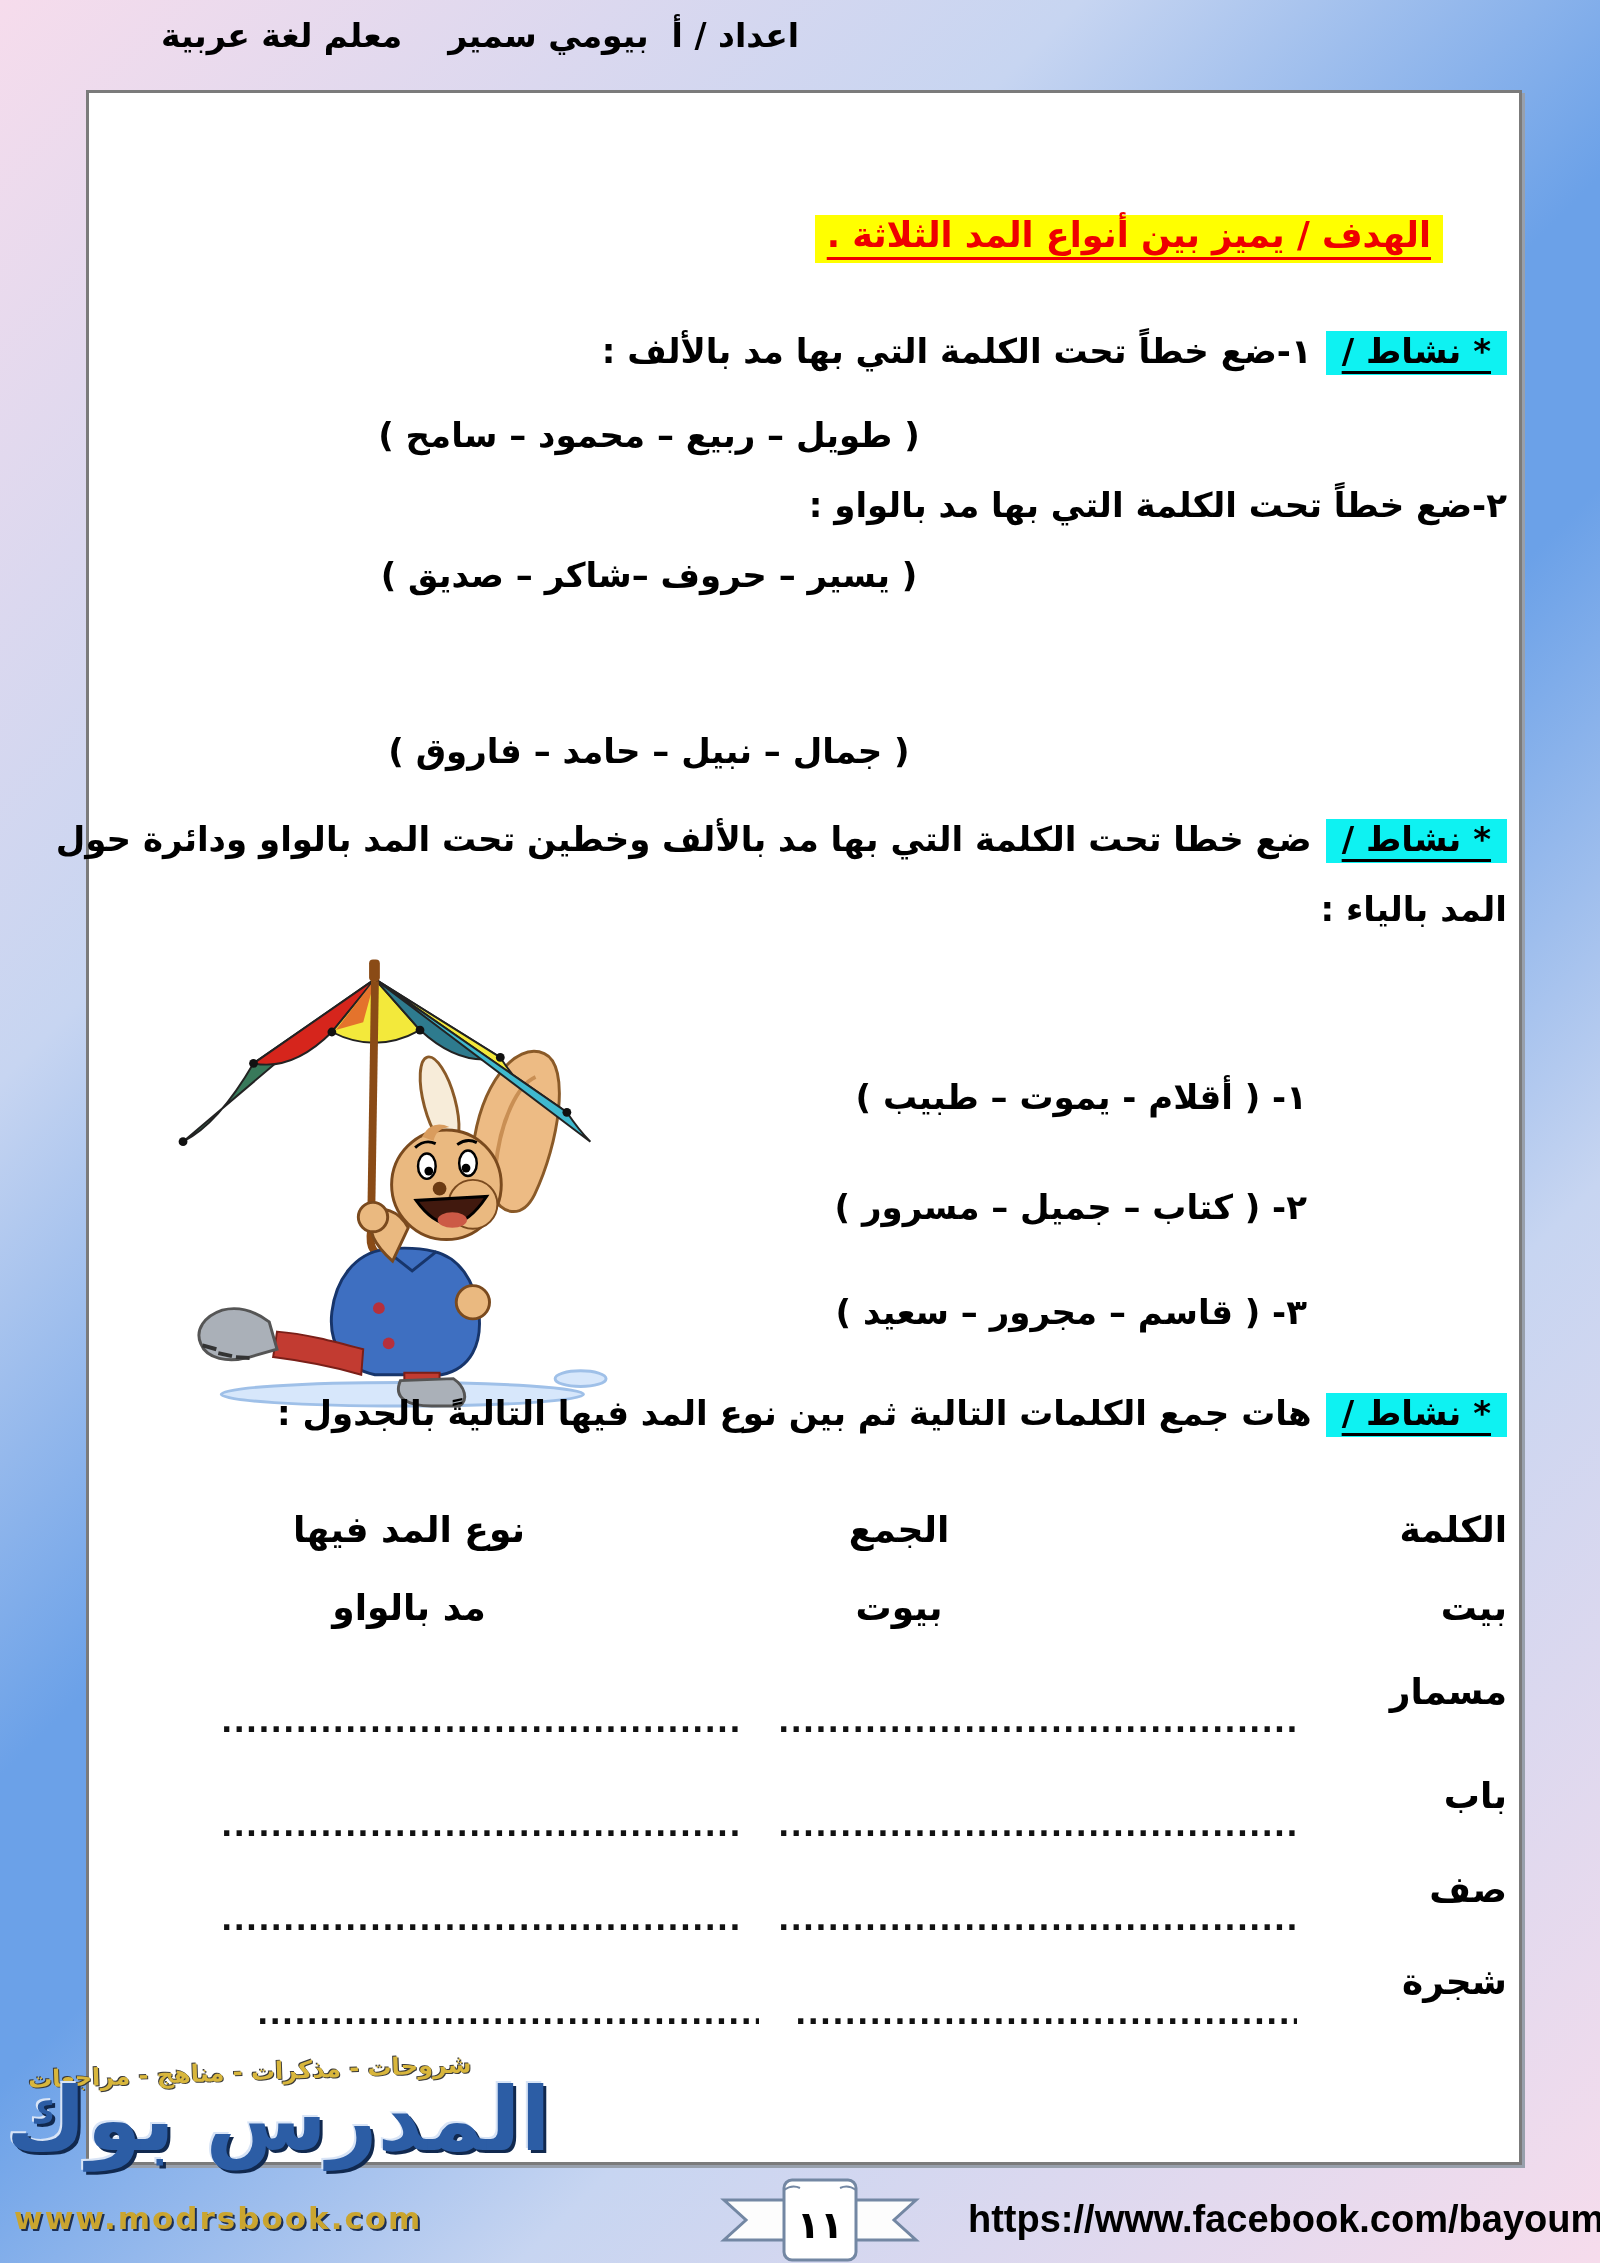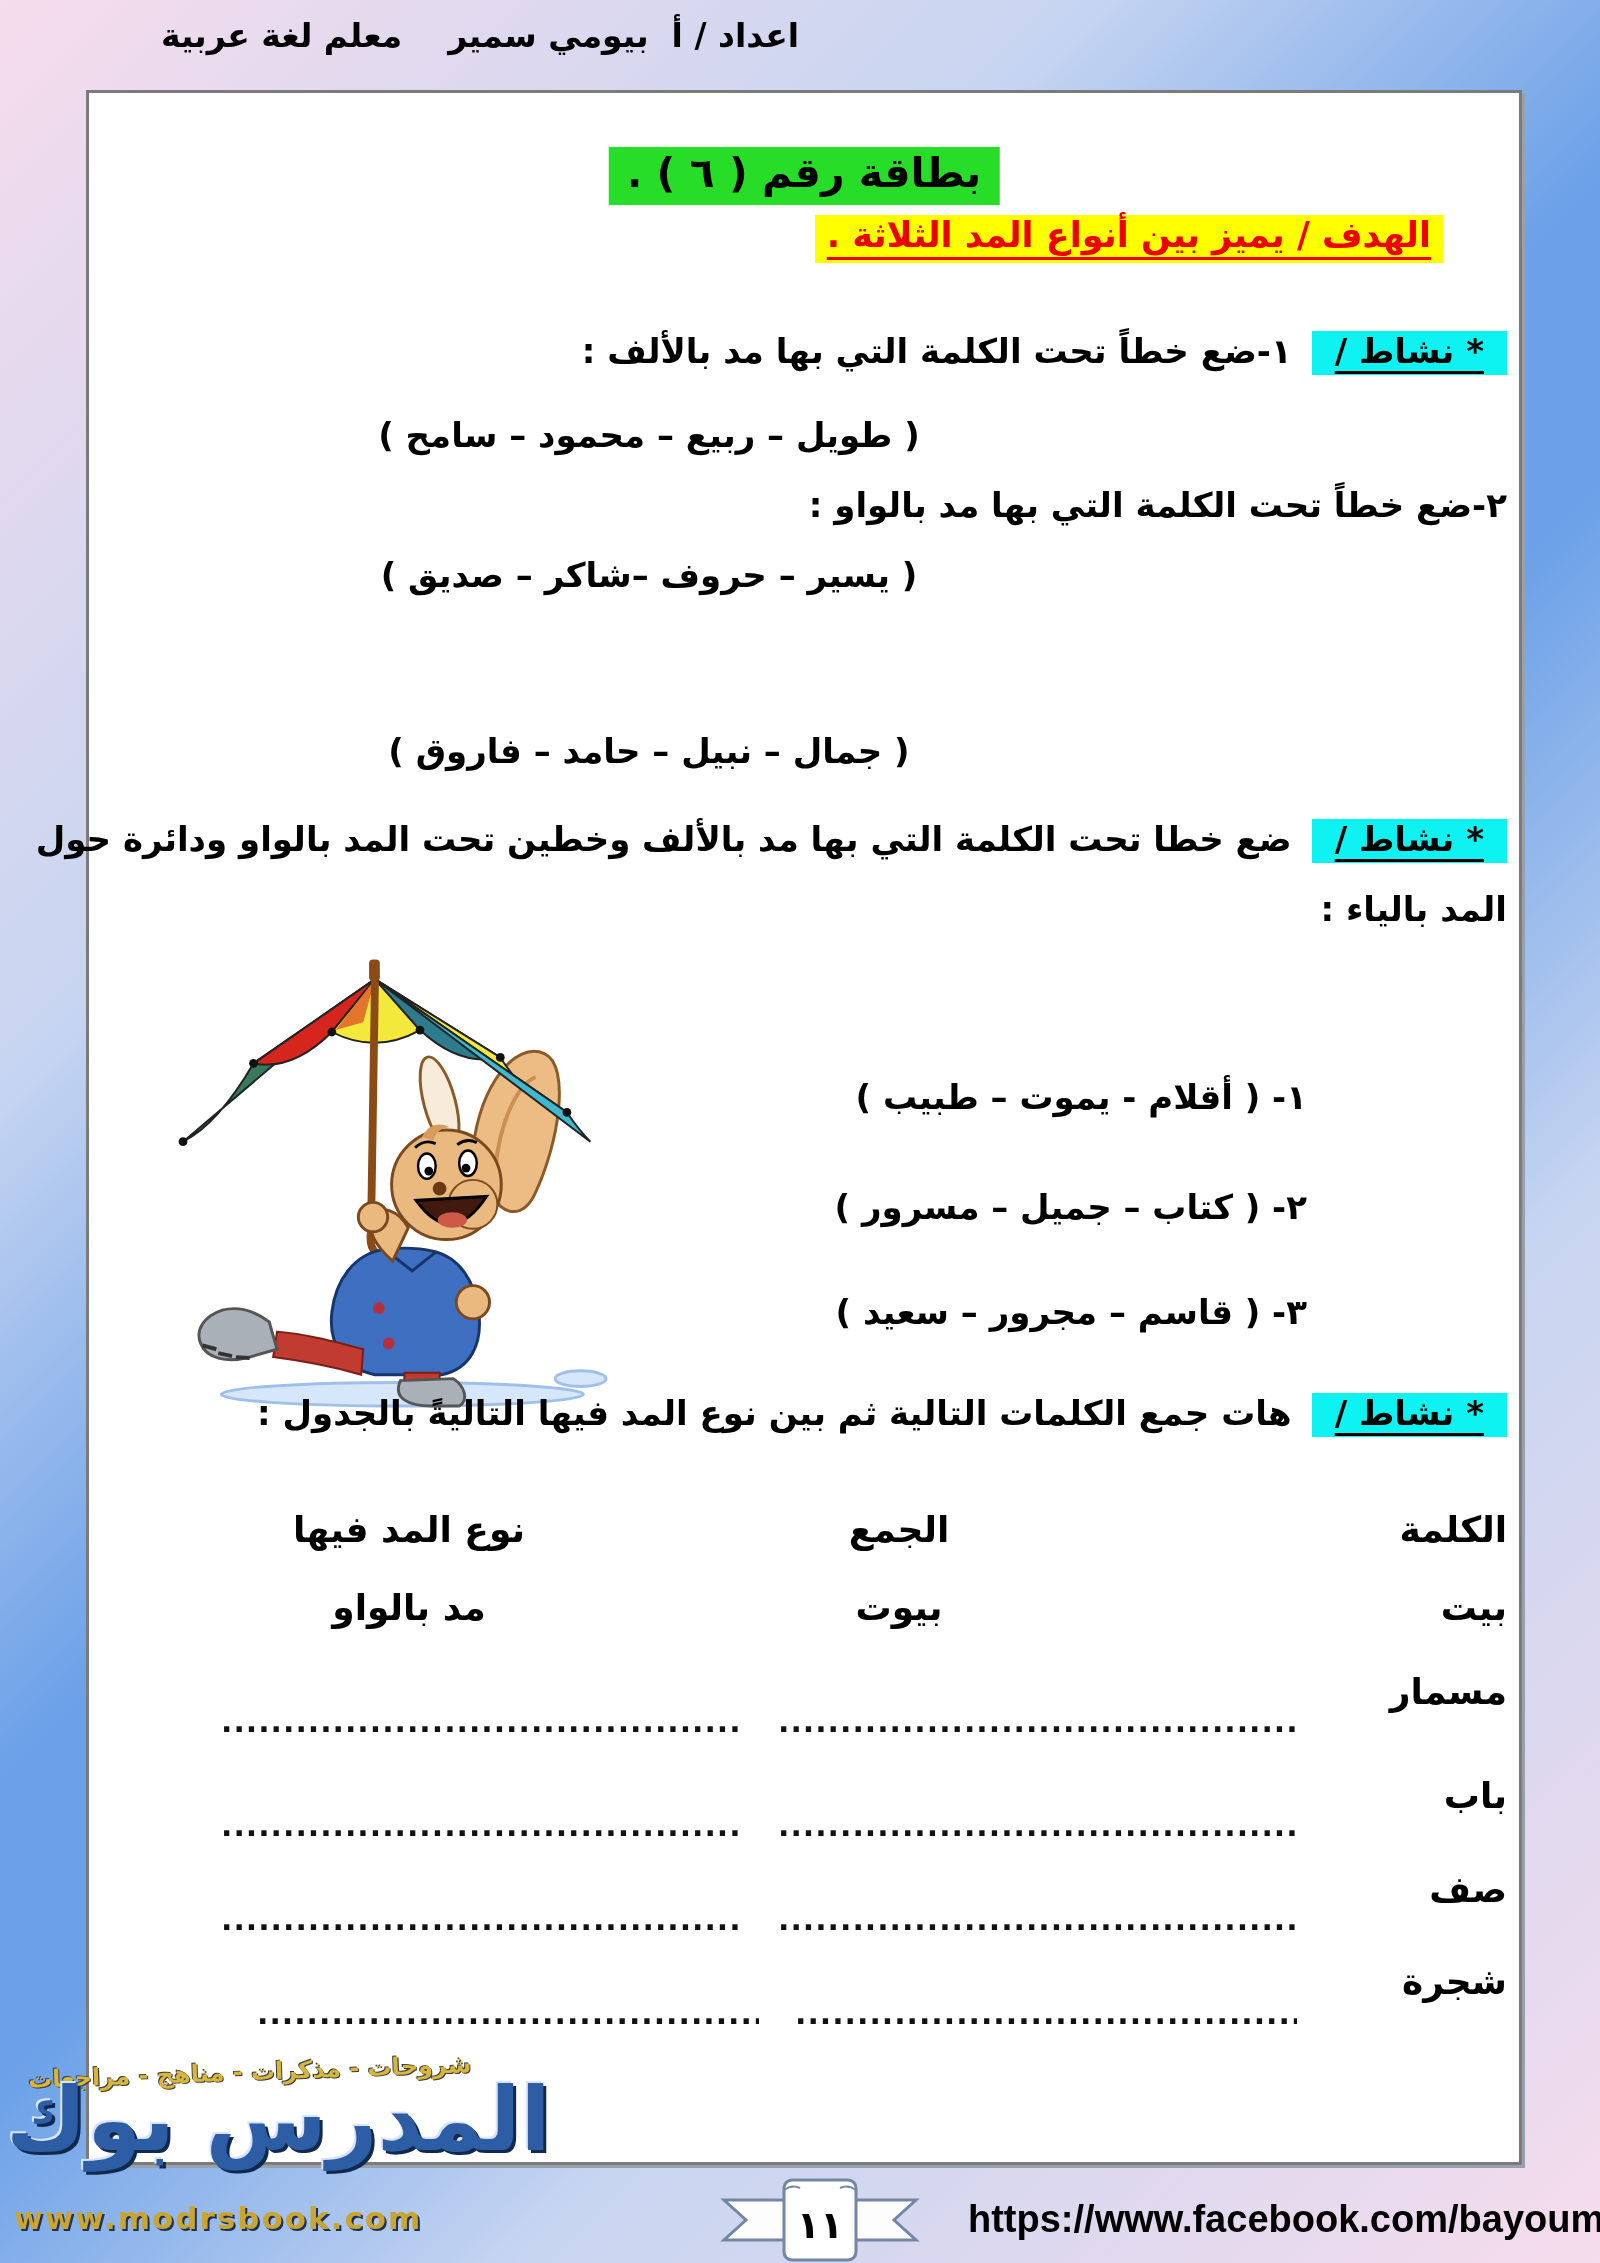--- a/index.html
+++ b/index.html
@@ -27,21 +27,21 @@
     background:var(--hl_yellow,#ffff00);color:var(--obj_red,#ee0000);
     font-size:35px;padding:0 12px 8px;white-space:nowrap;
     text-decoration:underline;text-decoration-color:var(--obj_red,#ee0000);
     text-decoration-thickness:3px;text-underline-offset:10px;
   }
   .act-line{
     position:absolute;right:12px;direction:rtl;font-weight:bold;color:#000;
     font-size:34px;white-space:nowrap;
   }
   .hl-cyan{
-    background:var(--hl_cyan,#0ef2f2);padding:0 23px 4px;margin-left:20px;
+    background:var(--hl_cyan,#0ef2f2);padding:0 16px 4px;margin-left:14px;
     text-decoration:underline;text-decoration-thickness:3px;text-underline-offset:8px;
   }
   .words-line{
     position:absolute;left:250px;width:620px;text-align:center;
     direction:rtl;font-weight:bold;color:#000;font-size:34px;white-space:nowrap;
   }
   .item-line{
     position:absolute;right:212px;direction:rtl;font-weight:bold;color:#000;
     font-size:34px;white-space:nowrap;
   }
@@ -78,21 +78,20 @@
     text-shadow:2px 2px 0 #1c2f55;white-space:nowrap;
   }
 </style>
 </head>
 <body>
 
 <div class="hdr ar">اعداد / أ&nbsp; بيومي سمير &nbsp;&nbsp; معلم لغة عربية</div>
 
 <div class="page">
 
-  <div class="card-title ar">بطاقة رقم ( ٦ ) .</div>
   <div class="objective ar">الهدف / يميز بين أنواع المد الثلاثة .</div>
 
   <div class="act-line" style="top:238px">
     <span class="hl-cyan">* نشاط /</span><span>١-ضع خطاً تحت الكلمة التي بها مد بالألف :</span>
   </div>
   <div class="words-line" style="top:322px">( طويل – ربيع – محمود – سامح )</div>
 
   <div class="act-line" style="top:392px">٢-ضع خطاً تحت الكلمة التي بها مد بالواو :</div>
   <div class="words-line" style="top:462px">( يسير – حروف –شاكر – صديق )</div>
 

